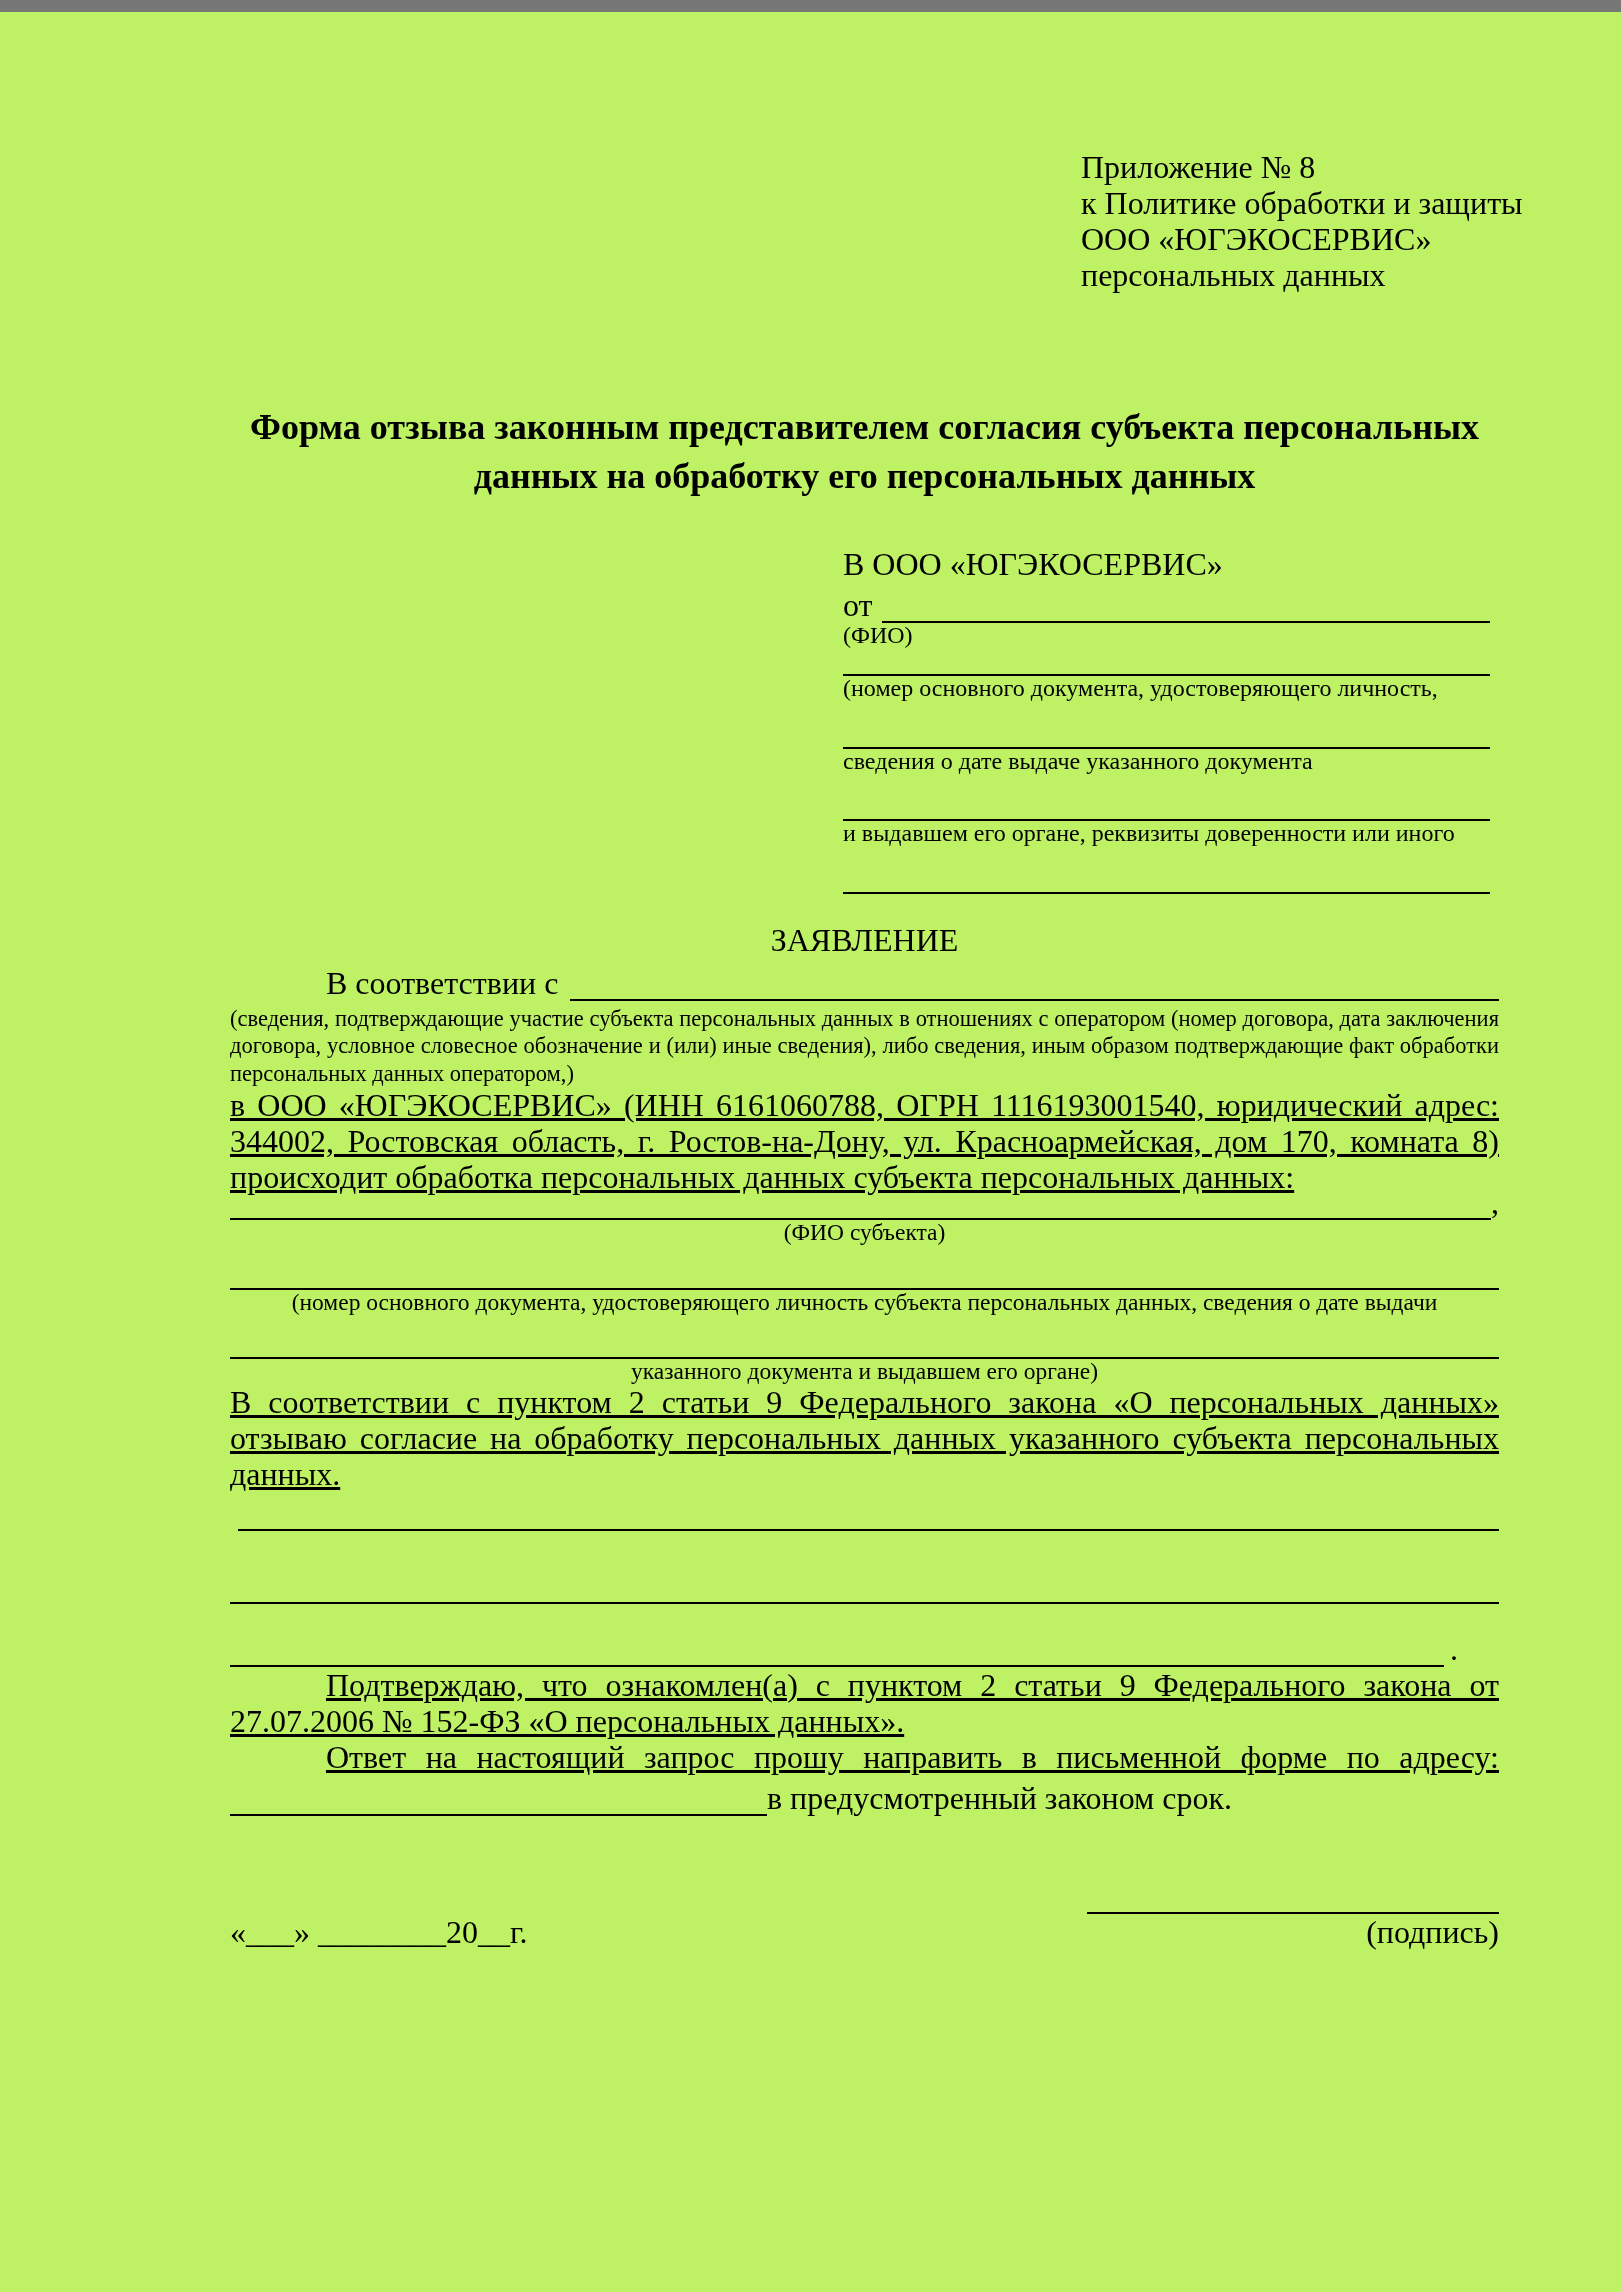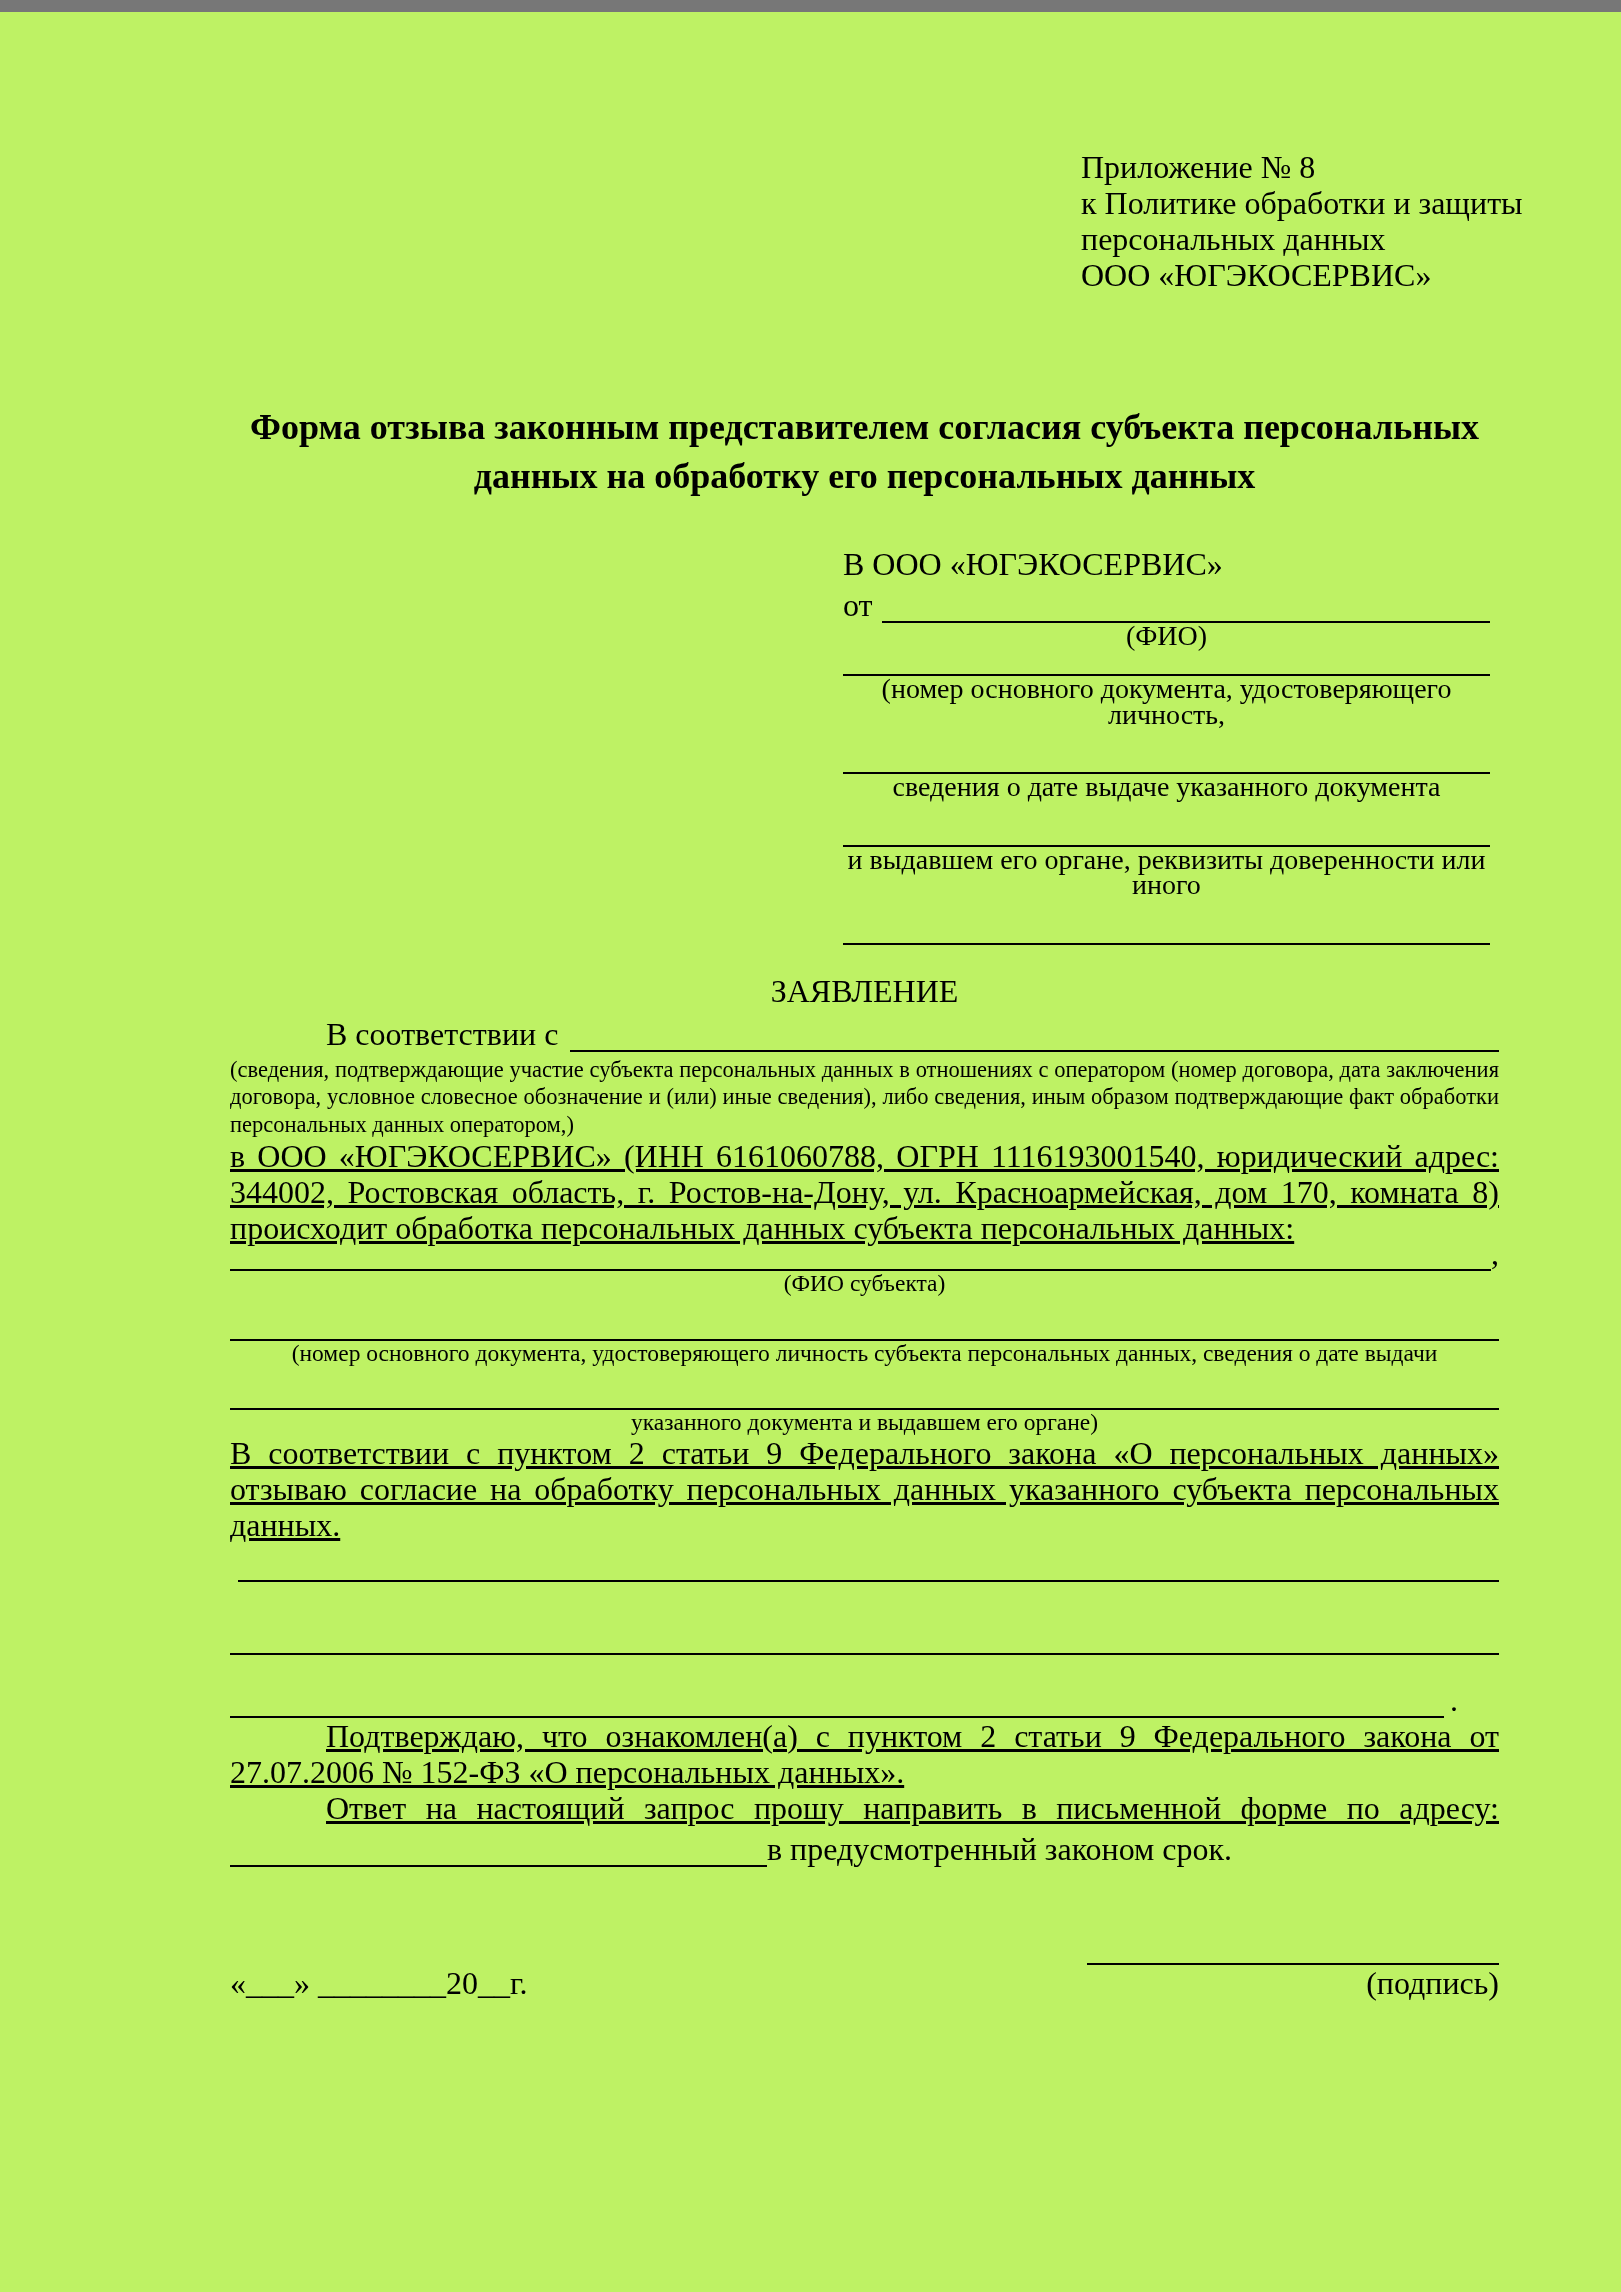--- a/index.html
+++ b/index.html
@@ -28,23 +28,23 @@
     line-height: 49px;
   }
   .addressee {
     width: 647px;
     margin: 44px 131px 0 auto;
   }
   .addressee .org { line-height: 39px; }
   .from-row { display: flex; align-items: flex-end; height: 39px; }
   .from-row .fill { flex: 1; border-bottom: 2.9px solid #000; margin-left: 9.8px; }
   .caption {
-    font-size: 28px;
+    font-size: 24px;
     line-height: 25.5px;
-    text-align: center;
+    text-align: left;
   }
   .caption-md { font-size: 23.5px; line-height: 25.5px; text-align: center; }
   .blank-row .line { border-bottom: 2.9px solid #000; }
   .addressee .r1 .line { height: 25.5px; }
   .addressee .r .line { height: 45px; }
   .content { margin: 0 122px 0 230px; }
   .stmt-heading { margin-top: 27.4px; text-align: center; line-height: 39px; }
   .intro-row { display: flex; align-items: flex-end; height: 39px; margin-top: 2px; }
   .intro-row .prefix { padding-left: 96px; white-space: nowrap; }
   .intro-row .fill { flex: 1; border-bottom: 2.9px solid #000; margin-left: 11.8px; }
@@ -80,22 +80,22 @@
   .sig-group .line { width: 412px; border-bottom: 2.9px solid #000; height: 35px; }
 </style>
 </head>
 <body>
 
 <div class="page">
 
   <div class="appendix">
     <div>Приложение № 8</div>
     <div>к Политике обработки и защиты</div>
+    <div>ООО «ЮГЭКОСЕРВИС»</div>
     <div>персональных данных</div>
-    <div>ООО «ЮГЭКОСЕРВИС»</div>
   </div>
 
   <div class="doc-title">Форма отзыва законным представителем согласия субъекта персональных данных на обработку его персональных данных</div>
 
   <div class="addressee">
     <div class="org">В ООО «ЮГЭКОСЕРВИС»</div>
     <div class="from-row">
       <span>от</span>
       <span class="fill"></span>
     </div>

